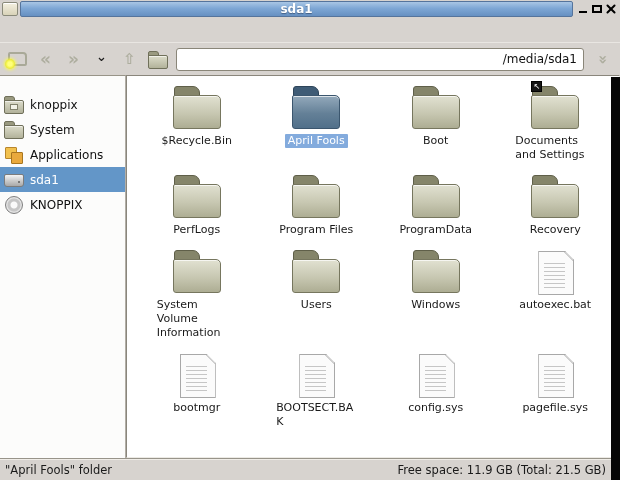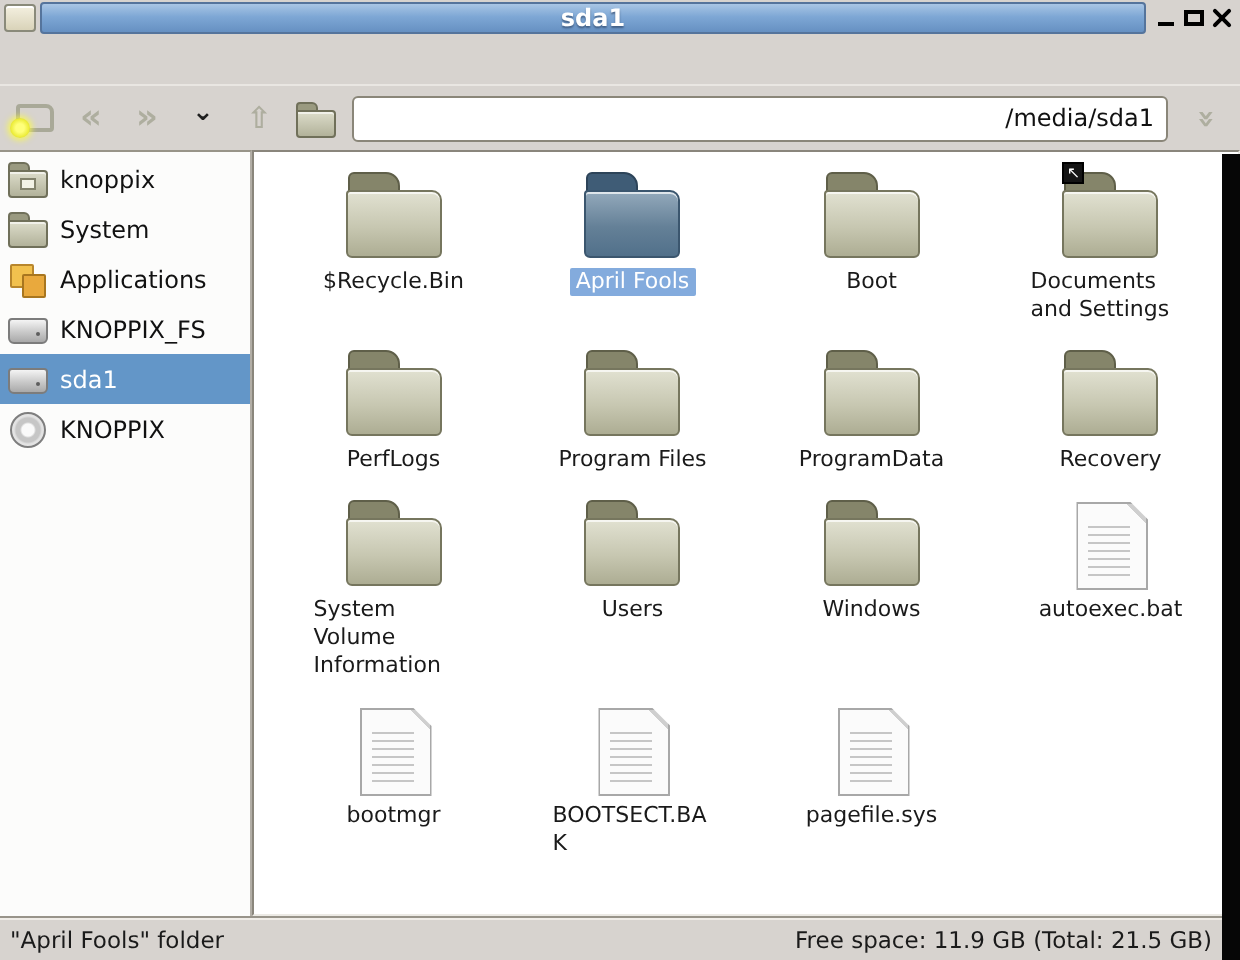--- a/index.html
+++ b/index.html
@@ -58,21 +58,21 @@
   .i-applications::after { content:""; position:absolute; left:7px; top:6px; width:10px; height:10px;
     background:#e9a93d; border:1px solid #a8761f; border-radius:1px; }
   .i-drive::before { content:""; position:absolute; left:0; top:3px; width:18px; height:11px;
     background:linear-gradient(180deg,#f4f4f4,#c9c9c9 55%,#a9a9a9); border:1px solid #7c7c7c; border-radius:2px 2px 3px 3px; }
   .i-drive::after { content:""; position:absolute; right:4px; bottom:5px; width:2px; height:2px; background:#5e5e5e; border-radius:50%; }
   .i-disc::before { content:""; position:absolute; left:1px; top:0; width:16px; height:16px; border-radius:50%; border:1px solid #7e7e7e;
     background:radial-gradient(circle at 50% 50%, #fafafa 0 3px, #c6c6c6 4px 6px, #e3e3e3 7px); }
 
   
   .content { flex:1; display:flex; min-height:0; }
-  .sidebar { width:126px; flex:none; background:#fcfcfb; border-top:1px solid #989488; border-right:1px solid #b2aea6; padding-top:1px; }
+  .sidebar { width:126px; flex:none; background:#fcfcfb; border-top:1px solid #989488; border-right:1px solid #b2aea6; padding-top:16px; }
   .srow { height:25px; display:flex; align-items:center; gap:6px; padding-left:4px; font-size:12px; color:#111; }
   .srow.selected { background:#6396c8; color:#fff; }
 
   .files-panel { flex:1; min-width:0; background:#fff; border:1px solid; border-color:#8a867c #eceae5 #eceae5 #8a867c;
                  padding:10px 4px 6px 10px; display:grid; grid-template-columns:repeat(4,1fr);
                  align-content:start; align-items:start; row-gap:13px; overflow:hidden; }
   .fitem { display:flex; flex-direction:column; align-items:center; }
   .ficon { width:50px; height:44px; position:relative; flex:none; }
   .i-folder::before { content:""; position:absolute; top:0; left:2px; width:24px; height:15px;
     background:#85856a; border:1px solid #5f5f49; border-radius:3px 7px 0 0; }
@@ -162,24 +162,20 @@
           <span class="slabel">knoppix</span>
         </div>
         <div class="srow">
           <span class="sicon i-folder-plain"><span class="sicon-inner"></span></span>
           <span class="slabel">System</span>
         </div>
         <div class="srow">
           <span class="sicon i-applications"><span class="sicon-inner"></span></span>
           <span class="slabel">Applications</span>
         </div>
-        <div class="srow">
-          <span class="sicon i-drive"><span class="sicon-inner"></span></span>
-          <span class="slabel">KNOPPIX_FS</span>
-        </div>
         <div class="srow selected">
           <span class="sicon i-drive"><span class="sicon-inner"></span></span>
           <span class="slabel">sda1</span>
         </div>
         <div class="srow">
           <span class="sicon i-disc"><span class="sicon-inner"></span></span>
           <span class="slabel">KNOPPIX</span>
         </div>
     </div>
 
@@ -265,20 +261,26 @@
         <div class="fitem">
           <span class="ficon i-file">
             
           </span>
           <span class="flabel">BOOTSECT.BAK</span>
         </div>
         <div class="fitem">
           <span class="ficon i-file">
             
           </span>
+          <span class="flabel">config.sys</span>
+        </div>
+        <div class="fitem">
+          <span class="ficon i-file">
+            
+          </span>
           <span class="flabel">pagefile.sys</span>
         </div>
     </div>
   </div>
 
   <div class="statusbar">
     <span>"April Fools" folder</span>
     <span>Free space: 11.9 GB (Total: 21.5 GB)</span>
   </div>
 

